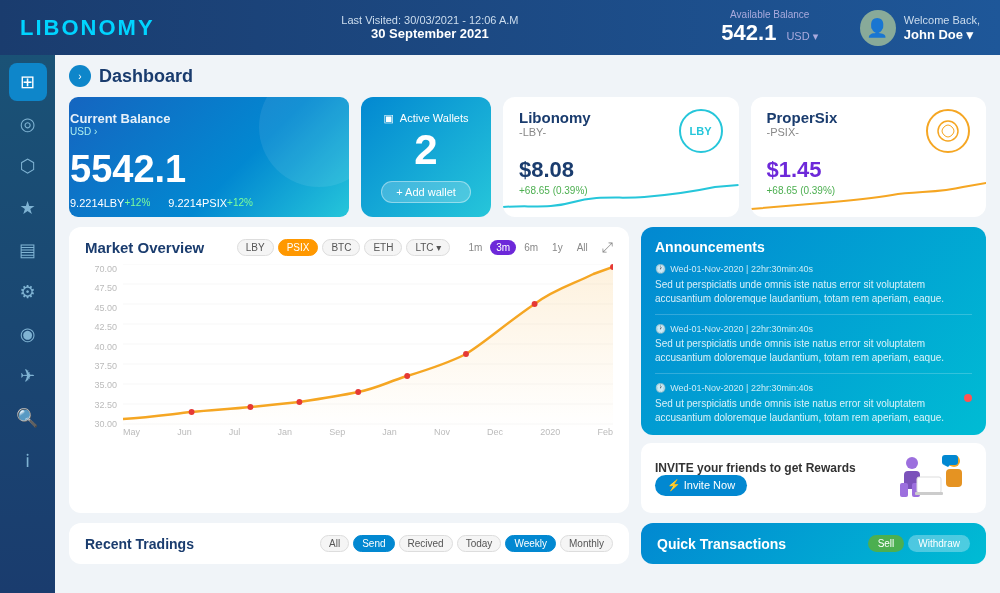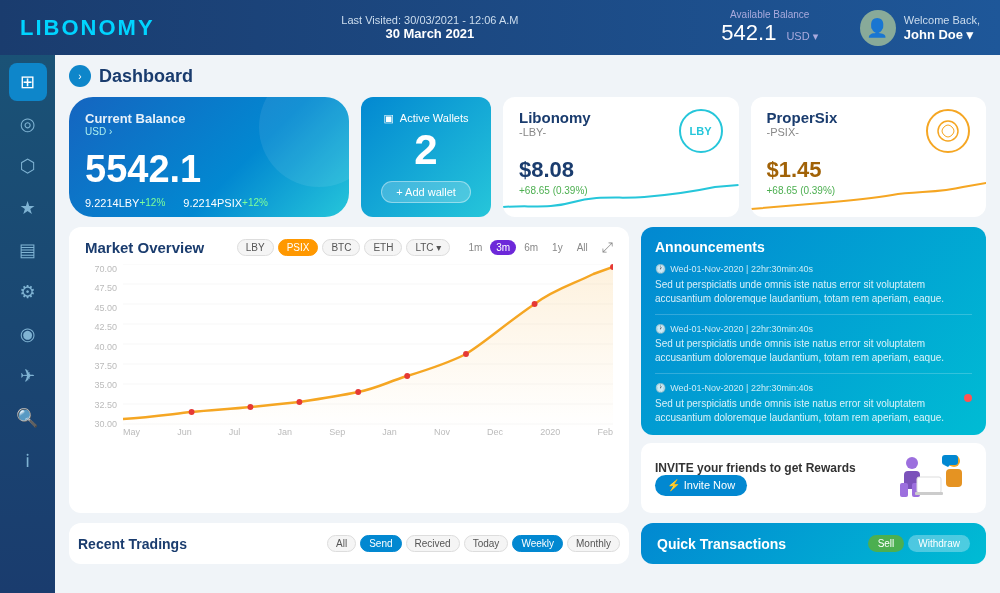--- a/index.html
+++ b/index.html
@@ -56,22 +56,22 @@
     .breadcrumb { display: flex; align-items: center; gap: 8px; margin-bottom: 10px; }
     .breadcrumb-icon { background: #0e86ca; color: white; border-radius: 50%; width: 22px; height: 22px; display: flex; align-items: center; justify-content: center; font-size: 10px; }
     .breadcrumb-title { font-size: 18px; font-weight: 700; color: #1a3c6e; }
 
     
     .top-cards { display: flex; gap: 12px; margin-bottom: 10px; height: 120px; }
 
     
     .balance-card {
       background: linear-gradient(135deg, #1565c0 0%, #0288d1 60%, #26c6da 100%);
-      border-radius: 24px;
-      padding: 14px 16px;
+      border-radius: 9px;
+      padding: 14px 1px;
       color: white;
       flex: 0 0 280px;
       position: relative;
       overflow: hidden;
     }
     .balance-card::before {
       content: '';
       position: absolute; top: -30px; right: -30px;
       width: 120px; height: 120px;
       border-radius: 50%;
@@ -116,21 +116,21 @@
       overflow: hidden;
     }
     .coin-card-header { display: flex; justify-content: space-between; align-items: flex-start; }
     .coin-name { font-size: 15px; font-weight: 700; color: #1a3c6e; }
     .coin-ticker { font-size: 11px; color: #888; }
     .coin-icon { width: 44px; height: 44px; border-radius: 50%; display: flex; align-items: center; justify-content: center; font-size: 11px; font-weight: 700; }
     .coin-icon.lby { border: 2px solid #26c6da; color: #26c6da; }
     .coin-icon.psix { border: 2px solid #f5a623; color: #f5a623; }
     .coin-price { font-size: 22px; font-weight: 800; margin: 4px 0 2px; }
     .coin-price.lby { color: #1a3c6e; }
-    .coin-price.psix { color: #a16207; }
+    .coin-price.psix { color: #6d28d9; }
     .coin-change { font-size: 10px; color: #4caf50; }
     .coin-chart { position: absolute; bottom: 0; left: 0; right: 0; height: 40px; }
 
     
     .middle-section { display: flex; gap: 12px; margin-bottom: 10px; }
 
     
     .market-card {
       background: white;
       border-radius: 12px;
@@ -182,21 +182,21 @@
     .invite-btn { background: #0288d1; color: white; border: none; border-radius: 16px; padding: 4px 12px; font-size: 11px; cursor: pointer; display: flex; align-items: center; gap: 4px; }
     .invite-illustration { width: 80px; height: 50px; display: flex; align-items: center; justify-content: center; }
 
     
     .bottom-section { display: flex; gap: 12px; }
 
     
     .tradings-card {
       background: white;
       border-radius: 12px;
-      padding: 12px 9px;
+      padding: 12px 16px;
       flex: 0 0 560px;
     }
     .tradings-header { display: flex; align-items: center; justify-content: space-between; }
     .tradings-title { font-size: 14px; font-weight: 700; color: #1a3c6e; }
     .tradings-filters { display: flex; gap: 4px; align-items: center; }
     .t-filter { padding: 2px 8px; border-radius: 10px; font-size: 10px; cursor: pointer; border: 1px solid #ddd; background: #f5f5f5; color: #555; }
     .t-filter.active { background: #0288d1; color: white; border-color: #0288d1; }
     .t-filter.active-weekly { background: #0288d1; color: white; border-color: #0288d1; }
 
     
@@ -220,26 +220,26 @@
     .announce-scroll::-webkit-scrollbar-track { background: rgba(255,255,255,0.1); }
     .announce-scroll::-webkit-scrollbar-thumb { background: rgba(255,255,255,0.4); border-radius: 2px; }
   </style>
 </head>
 <body>
 
 <div class="navbar">
   <div class="navbar-logo">LIBONOMY</div>
   <div class="navbar-last-visited">
     <span>Last Visited: 30/03/2021 - 12:06 A.M</span>
-    <strong>30 March 2021</strong>
+    <strong>30 September 2021</strong>
   </div>
   <div class="navbar-balance">
     <div style="font-size:10px;color:#aad">Available Balance</div>
     <div style="display:flex;align-items:baseline;gap:6px;justify-content:center">
-      <strong style="font-size:22px;color:white;font-weight:400">542.1</strong>
+      <strong style="font-size:22px;color:white;font-weight:700">542.1</strong>
       <span class="navbar-usd" style="cursor:pointer">USD ▾</span>
     </div>
   </div>
   <div class="navbar-welcome">
     <div class="navbar-avatar">👤</div>
     <div>
       <span style="font-size:11px;color:#cde">Welcome Back,</span>
       <strong style="cursor:pointer">John Doe ▾</strong>
     </div>
   </div>

